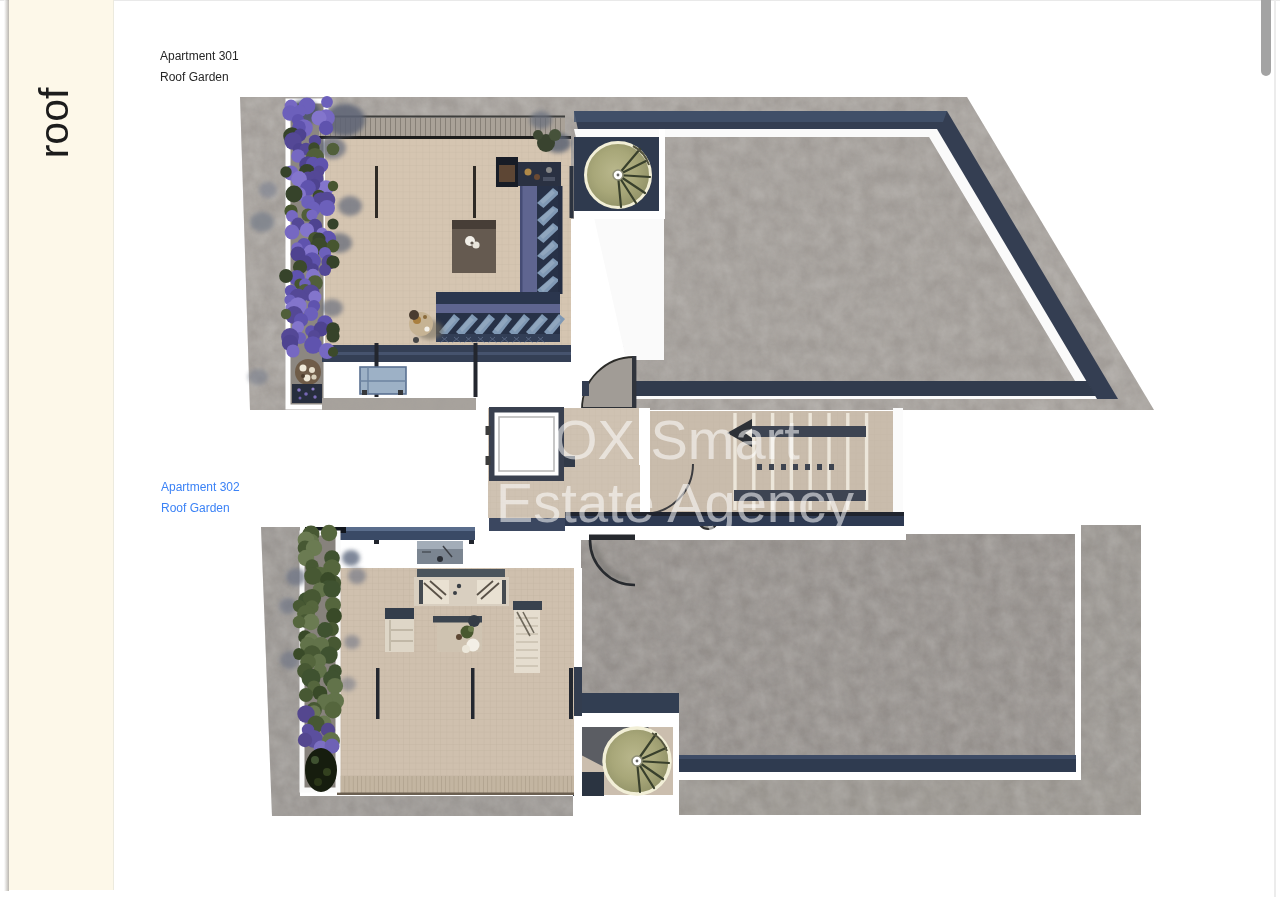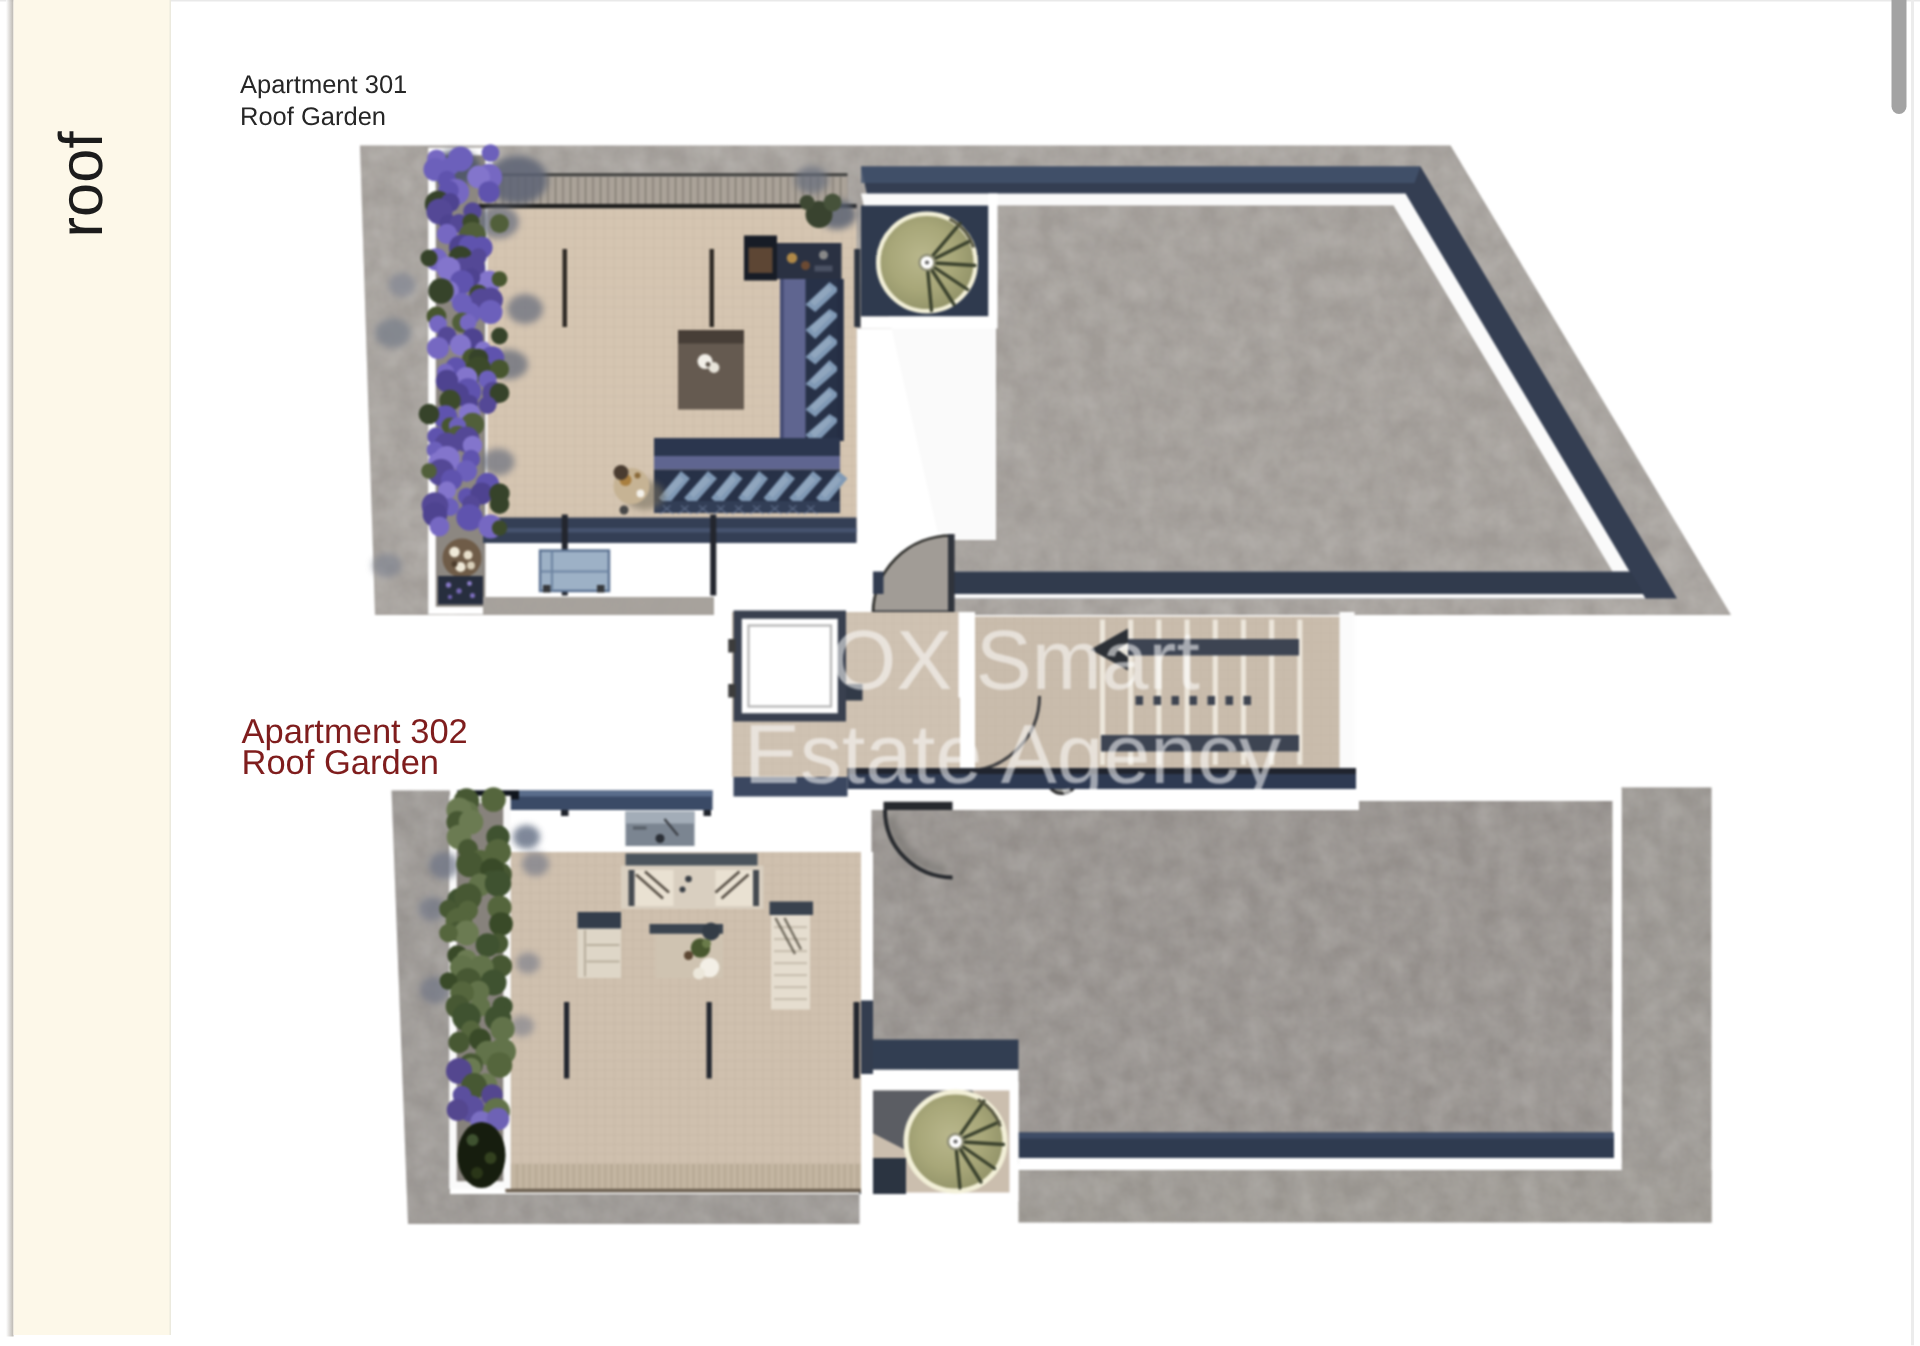--- a/index.html
+++ b/index.html
@@ -14,23 +14,23 @@
 <div class="abs" style="left:4px;top:0;width:5px;height:891px;background:linear-gradient(to right,#ffffff,#a9a49c);opacity:.8;"></div>
 
 <div class="abs" style="left:9px;top:0;width:104px;height:890px;background:#fdf8e9;border-right:1px solid #eceade;"></div>
 
 <div class="abs" style="left:-12px;top:105px;width:132px;height:36px;transform:rotate(-90deg);color:#1c1c1c;font-size:41px;text-align:center;line-height:36px;">roof</div>
 
 <div class="abs" style="left:1274px;top:0;width:2px;height:897px;background:#ececec;"></div>
 
 <div class="abs" style="left:1261px;top:-6px;width:10px;height:82px;background:#a3a3a3;border-radius:5px;"></div>
 
-<div class="abs" style="left:160px;top:46px;color:#262626;font-size:17px;line-height:21px;filter:blur(0.3px);">Apartment 301<br>Roof Garden</div>
-
-<div class="abs" style="left:161px;top:477px;color:#7f1d1d;font-size:23px;line-height:21px;filter:blur(0.3px);">Apartment 302<br>Roof Garden</div>
+<div class="abs" style="left:160px;top:46px;color:#262626;font-size:12px;line-height:21px;filter:blur(0.3px);">Apartment 301<br>Roof Garden</div>
+
+<div class="abs" style="left:161px;top:477px;color:#3b82f6;font-size:12px;line-height:21px;filter:blur(0.3px);">Apartment 302<br>Roof Garden</div>
 <svg class="abs" style="left:0;top:0;filter:blur(0.55px);" width="1280" height="897" viewBox="0 0 1280 897">
 <defs>
   <filter id="tex" x="-2%" y="-2%" width="104%" height="104%">
     <feTurbulence type="fractalNoise" baseFrequency="0.06" numOctaves="4" seed="7" result="n"></feTurbulence>
     <feColorMatrix in="n" type="matrix" values="0 0 0 0 0.33  0 0 0 0 0.31  0 0 0 0 0.30  0.6 0.3 0 0 -0.2" result="dk"></feColorMatrix>
     <feComposite in="dk" in2="SourceAlpha" operator="in"></feComposite>
   </filter>
   <filter id="texl" x="-2%" y="-2%" width="104%" height="104%">
     <feTurbulence type="fractalNoise" baseFrequency="0.065" numOctaves="4" seed="23" result="n"></feTurbulence>
     <feColorMatrix in="n" type="matrix" values="0 0 0 0 1  0 0 0 0 0.99  0 0 0 0 0.97  0.55 0.3 0 0 -0.22" result="lt"></feColorMatrix>

